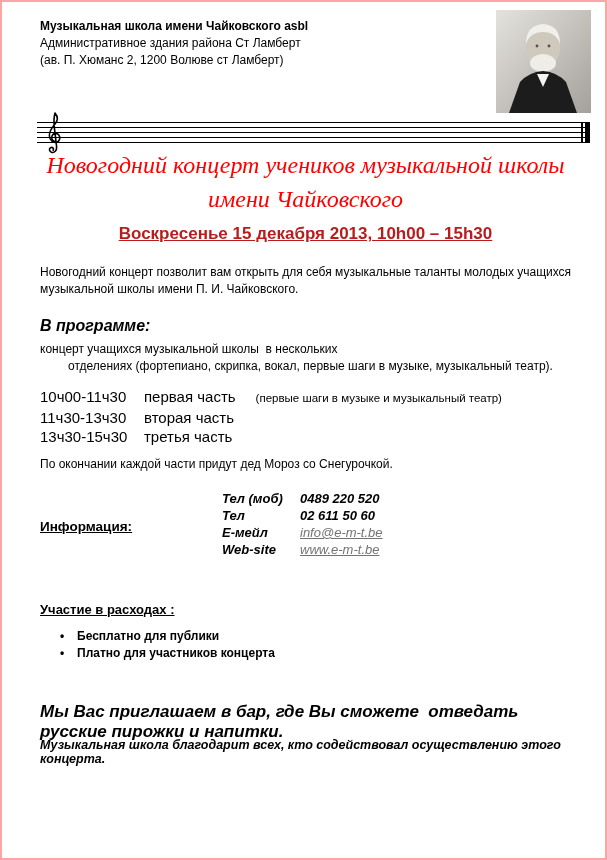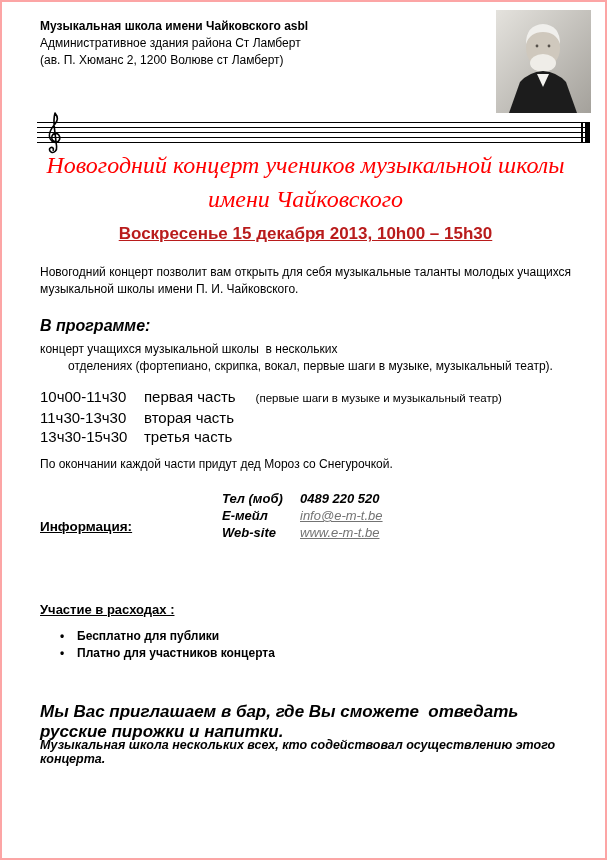--- a/index.html
+++ b/index.html
@@ -139,31 +139,35 @@
 
   <p class="after-note">По окончании каждой части придут дед Мороз со Снегурочкой.</p>
 
   <div class="info-heading">Информация:</div>
   <div class="info-rows">
     <div class="info-row">
       <span class="ilabel">Тел (моб)</span>
       <span class="ivalue">0489 220 520</span>
     </div>
     <div class="info-row">
+      <span class="ilabel">Тел</span>
+      <span class="ivalue">02 611 50 60</span>
+    </div>
+    <div class="info-row">
       <span class="ilabel">Е-мейл</span>
       <a class="link">info@e-m-t.be</a>
     </div>
     <div class="info-row">
       <span class="ilabel">Web-site</span>
       <a class="link">www.e-m-t.be</a>
     </div>
   </div>
 
   <div class="part-heading">Участие в расходах :</div>
   <ul class="bullets">
     <li>Бесплатно для публики</li>
     <li>Платно для участников концерта</li>
   </ul>
 
   <p class="footer-line1">Мы Вас приглашаем в бар, где Вы сможете  отведать русские пирожки и напитки.</p>
-  <p class="footer-line2">Музыкальная школа нескольких всех, кто содействовал осуществлению этого концерта.</p>
+  <p class="footer-line2">Музыкальная школа благодарит всех, кто содействовал осуществлению этого концерта.</p>
 
 </div>
 
 </body></html>

